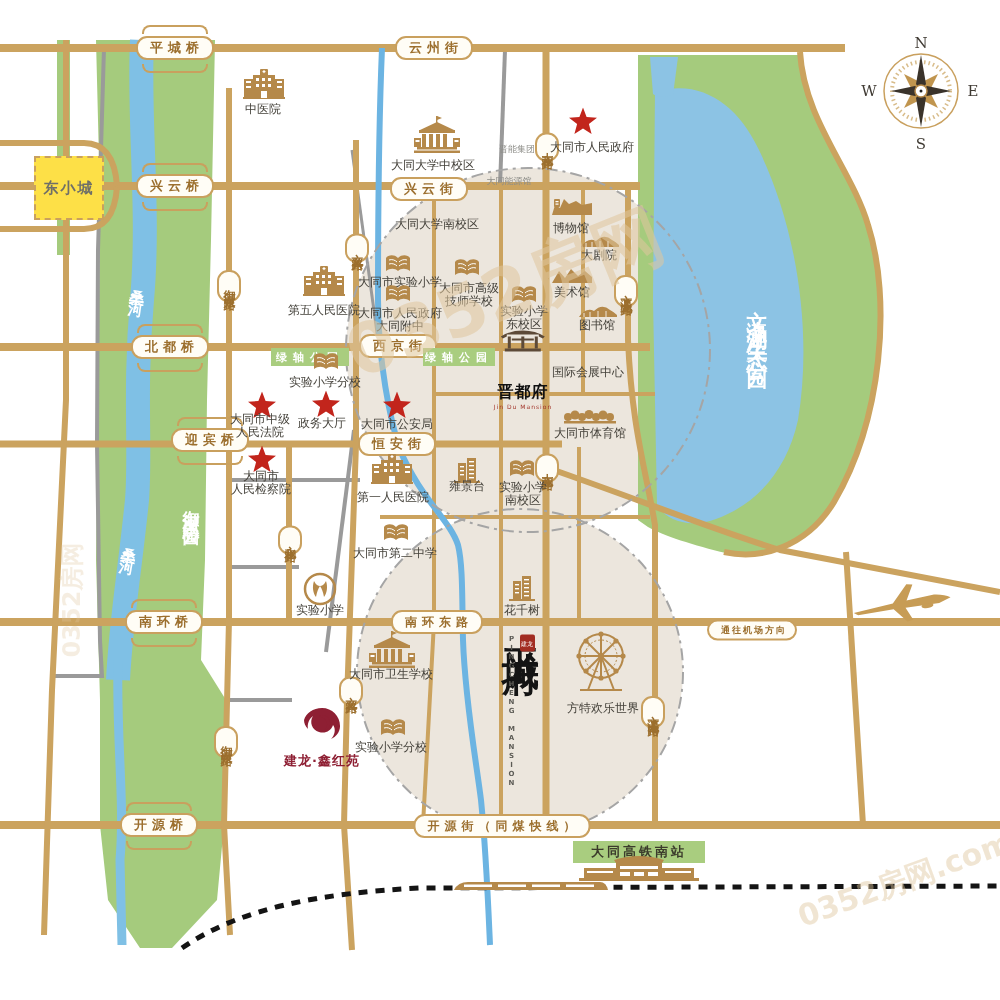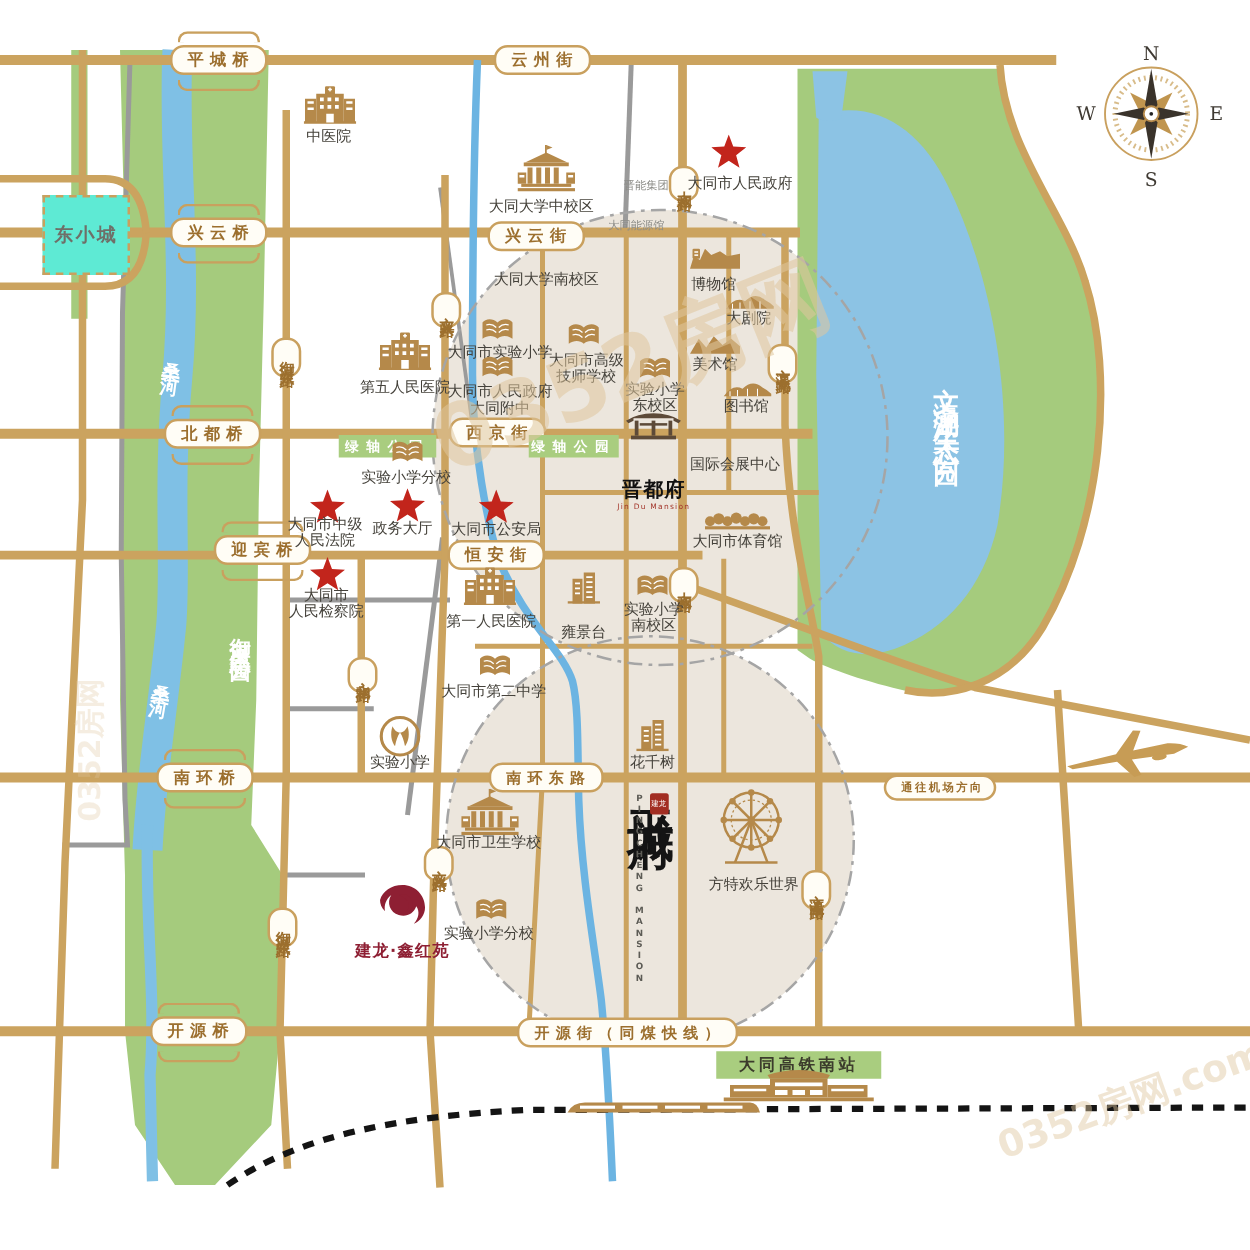--- a/index.html
+++ b/index.html
@@ -36,21 +36,21 @@
     align-items:center;justify-content:center;border-radius:2px;text-align:center;line-height:6px;}
   
   #jindufu{display:flex;flex-direction:column;align-items:center;}
   #jindufu .nm{font-family:"DejaVu Serif",serif;font-weight:900;font-size:16px;color:#111;letter-spacing:1px;margin-top:29px;}
   #jindufu .en{font-size:6px;color:#a3372c;letter-spacing:1px;}
   
   #jianlong{display:flex;flex-direction:column;align-items:center;color:#8e1f33;}
   #jianlong .txt{font-size:13px;font-weight:bold;letter-spacing:1px;margin-top:2px;}
   
   #dxc{width:66px;height:60px;border:2px dashed #c9a05e;display:flex;align-items:center;justify-content:center;
-    color:#6f6f68;font-size:15px;font-weight:bold;letter-spacing:2px;background:#5eead4;}
+    color:#6f6f68;font-size:15px;font-weight:bold;letter-spacing:2px;background:#fde047;}
   .wm{color:#e0c79e;font-weight:900;white-space:nowrap;}
   #compass-letters span{position:absolute;font-family:"DejaVu Serif",serif;font-size:15px;color:#3f3a33;transform:translate(-50%,-50%);}
 </style>
 </head>
 <body>
 <div id="stage">
 
 <svg id="base" width="1000" height="1000" viewBox="0 0 1000 1000">
 
   <circle cx="528" cy="350" r="182" fill="#ece6dd"></circle>
@@ -493,21 +493,21 @@
             <rect x="6" y="9" width="4" height="1.4"></rect>
             <rect x="6" y="13" width="4" height="1.4"></rect>
             <rect x="6" y="17" width="4" height="1.4"></rect>
             <rect x="15" y="4" width="5" height="1.4"></rect>
             <rect x="15" y="8" width="5" height="1.4"></rect>
             <rect x="15" y="12" width="5" height="1.4"></rect>
             <rect x="15" y="16" width="5" height="1.4"></rect>
             <rect x="15" y="20" width="5" height="1.4"></rect>
           </g>
         </svg></div>
-      <div class="lm-label abs" style="left: 467px; top: 506px;">
+      <div class="lm-label abs" style="left: 467px; top: 486px;">
         <div>雍景台</div>
       </div>
       <div class="lm-icon abs" style="left: 522px; top: 469px;"><svg width="28" height="20" viewBox="0 0 28 20">
           <path fill="#b5894a" d="M14,4 C10,0 4,1 2,4 L2,17 C6,14 11,14 14,17 C17,14 22,14 26,17 L26,4 C24,1 18,0 14,4 Z"></path>
           <g stroke="#fff" stroke-width="1" fill="none">
             <path d="M5,6 C8,5 11,6 13,8"></path>
             <path d="M5,10 C8,9 11,10 13,12"></path>
             <path d="M23,6 C20,5 17,6 15,8"></path>
             <path d="M23,10 C20,9 17,10 15,12"></path>
           </g>

